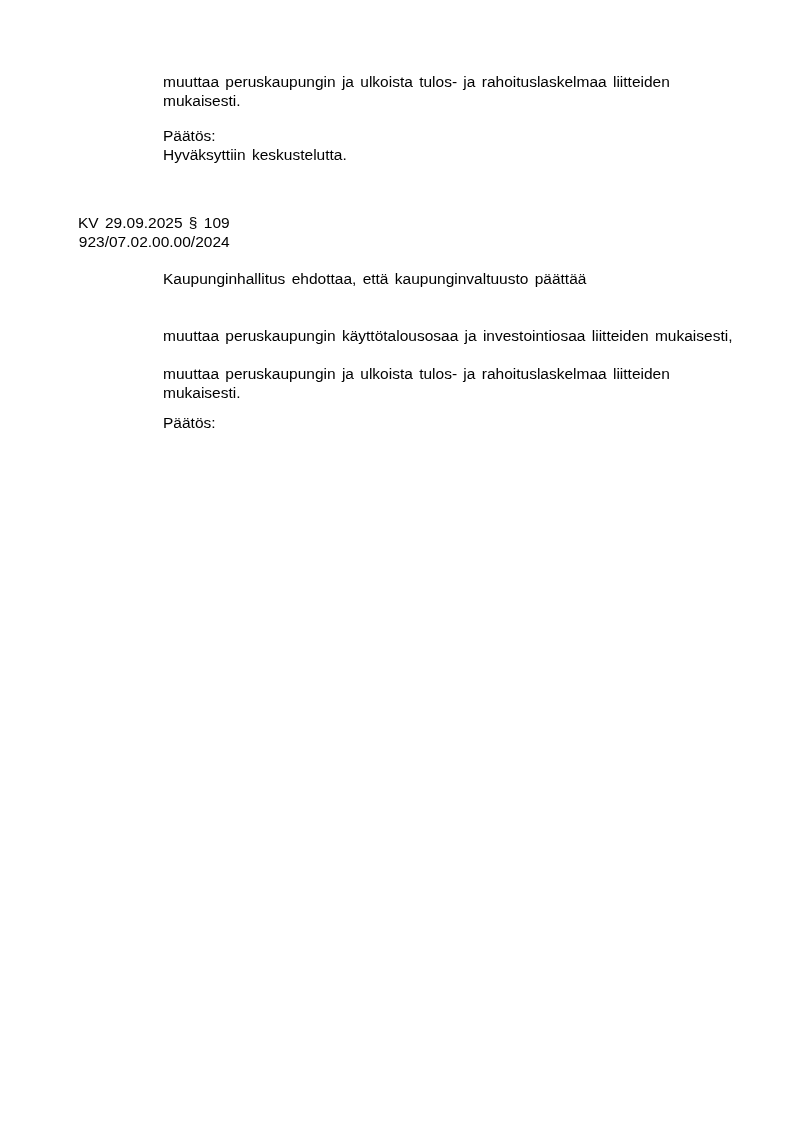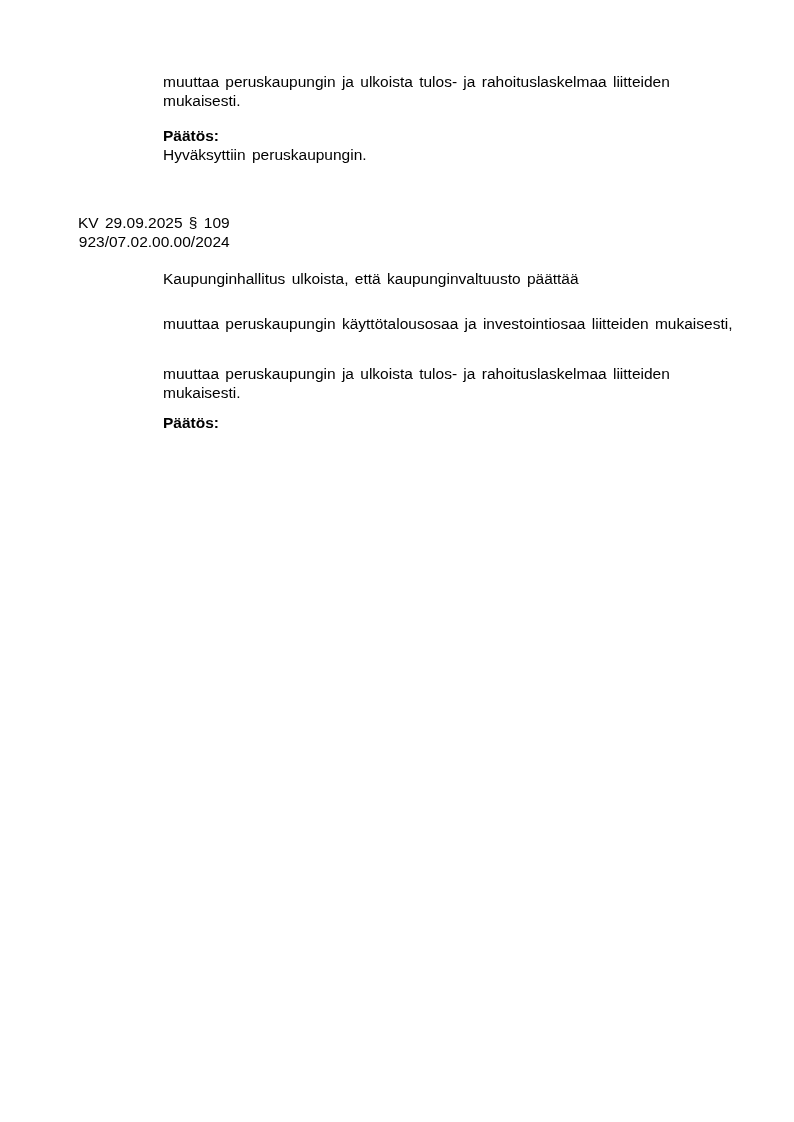--- a/index.html
+++ b/index.html
@@ -26,48 +26,48 @@
     white-space: nowrap;
   }
   .block.margin-col {
     left: 78px;
     text-align: right;
   }
   .line {
     height: 19px;
   }
   .bold {
-    font-weight: bold;
+    font-weight: normal;
   }
 </style>
 </head>
 <body>
 
 <div class="page">
 
   <div class="block" style="top:72px">
     <div class="line">muuttaa peruskaupungin ja ulkoista tulos- ja rahoituslaskelmaa liitteiden</div>
     <div class="line">mukaisesti.</div>
   </div>
 
   <div class="block" style="top:126px">
     <div class="line bold">Päätös:</div>
-    <div class="line">Hyväksyttiin peruskaupungin.</div>
+    <div class="line">Hyväksyttiin keskustelutta.</div>
   </div>
 
   <div class="block margin-col" style="top:213px">
     <div class="line">KV 29.09.2025 § 109</div>
     <div class="line">923/07.02.00.00/2024</div>
   </div>
 
   <div class="block" style="top:269px">
-    <div class="line">Kaupunginhallitus ulkoista, että kaupunginvaltuusto päättää</div>
+    <div class="line">Kaupunginhallitus ehdottaa, että kaupunginvaltuusto päättää</div>
   </div>
 
-  <div class="block" style="top:314px">
+  <div class="block" style="top:326px">
     <div class="line">muuttaa peruskaupungin käyttötalousosaa ja investointiosaa liitteiden mukaisesti,</div>
   </div>
 
   <div class="block" style="top:364px">
     <div class="line">muuttaa peruskaupungin ja ulkoista tulos- ja rahoituslaskelmaa liitteiden</div>
     <div class="line">mukaisesti.</div>
   </div>
 
   <div class="block" style="top:413px">
     <div class="line bold">Päätös:</div>

